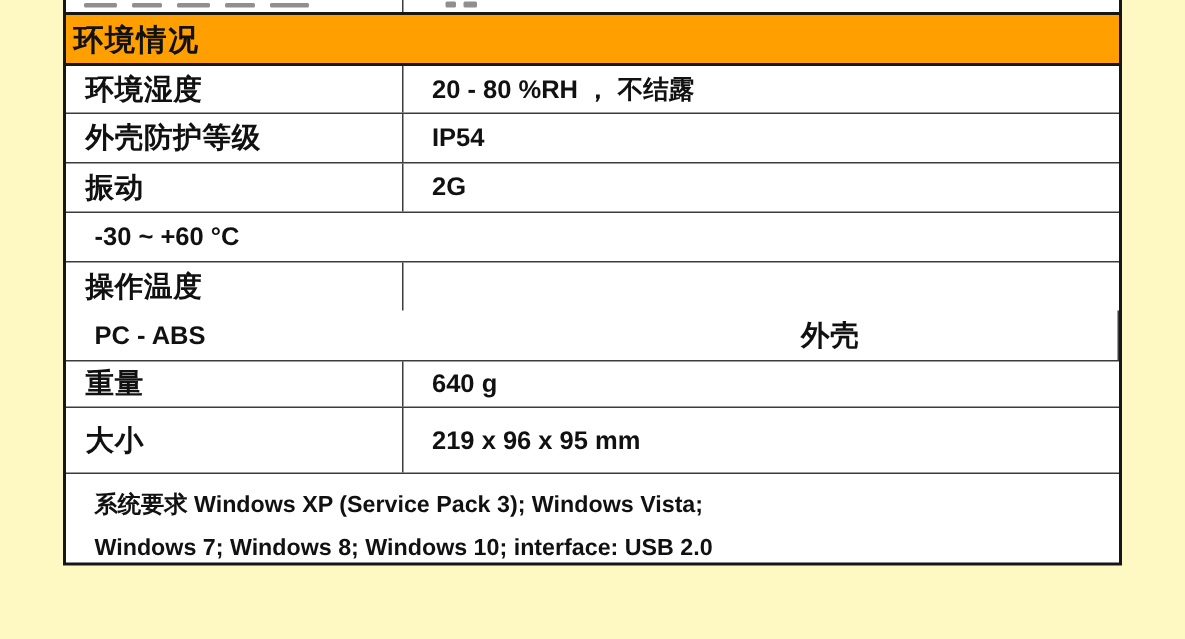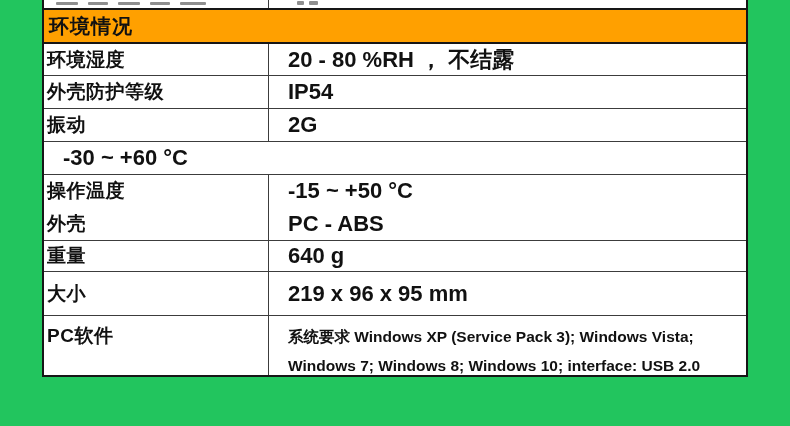--- a/index.html
+++ b/index.html
@@ -1,29 +1,29 @@
 <!DOCTYPE html>
 <html><head>
 <meta charset="utf-8">
 <style>
   html,body{margin:0;padding:0;background:#ffffff;}
   .stage{
-    position:relative;width:790px;height:426px;background:#22c55e;overflow:hidden;
+    position:relative;width:790px;height:426px;background:#fef9c3;overflow:hidden;
     font-family:"Liberation Sans","DejaVu Sans",sans-serif;color:#111;
   }
   .spec-table{
     position:absolute;left:42px;top:0;width:706px;
     border-left:2px solid #161616;border-right:2px solid #161616;
     box-sizing:border-box;background:#ffffff;
   }
   .row{display:flex;box-sizing:border-box;align-items:center;}
   .cell{box-sizing:border-box;height:100%;display:flex;align-items:center;}
-  .label-cell{width:225px;flex:0 0 225px;border-right:1px solid #3c3c3c;padding-left:3px;
+  .label-cell{width:225px;flex:0 0 225px;border-right:1px solid #3c3c3c;padding-left:13px;
     font-weight:700;font-size:19px;letter-spacing:0.5px;}
-  .value-cell{flex:1;padding-left:19px;font-weight:600;font-size:22px;}
+  .value-cell{flex:1;padding-left:19px;font-weight:600;font-size:17px;}
   
   .partial{height:10px;border-bottom:2px solid #161616;align-items:flex-end;}
   .partial .cell{align-items:flex-end;position:relative;}
   .frag{position:absolute;bottom:3px;height:3px;background:#8f8f8f;border-radius:1px;}
   .f1{left:12px;width:22px}.f2{left:44px;width:20px}.f3{left:74px;width:22px}
   .f4{left:106px;width:20px}.f5{left:136px;width:26px}
   .fv1{left:28px;width:7px;height:4px}.fv2{left:40px;width:9px;height:4px}
   
   .section-header{
     height:34px;box-sizing:border-box;display:flex;align-items:center;
@@ -77,41 +77,39 @@
       <div class="cell label-cell">振动</div>
       <div class="cell value-cell">2G</div>
     </div>
 
     <div class="row data-row h33">
       <div class="cell value-cell">-30 ~ +60 °C</div>
     </div>
 
     <div class="row data-row h32 no-border">
       <div class="cell label-cell">操作温度</div>
-      <div class="cell value-cell">-15 ~ +50 °C</div>
     </div>
 
 
     <div class="row data-row h34">
+      <div class="cell value-cell">PC - ABS</div>
       <div class="cell label-cell">外壳</div>
-      <div class="cell value-cell">PC - ABS</div>
     </div>
 
     <div class="row data-row h31">
       <div class="cell label-cell">重量</div>
       <div class="cell value-cell">640 g</div>
     </div>
 
     <div class="row data-row h44">
       <div class="cell label-cell">大小</div>
       <div class="cell value-cell">219 x 96 x 95 mm</div>
     </div>
 
     <div class="row pc-row">
-      <div class="cell label-cell">PC软件</div>
       <div class="cell value-cell">
         <div>系统要求 Windows XP (Service Pack 3); Windows Vista;</div>
         <div>Windows 7; Windows 8; Windows 10; interface: USB 2.0</div>
       </div>
     </div>
 
   </div>
 </div>
 
 </body></html>

